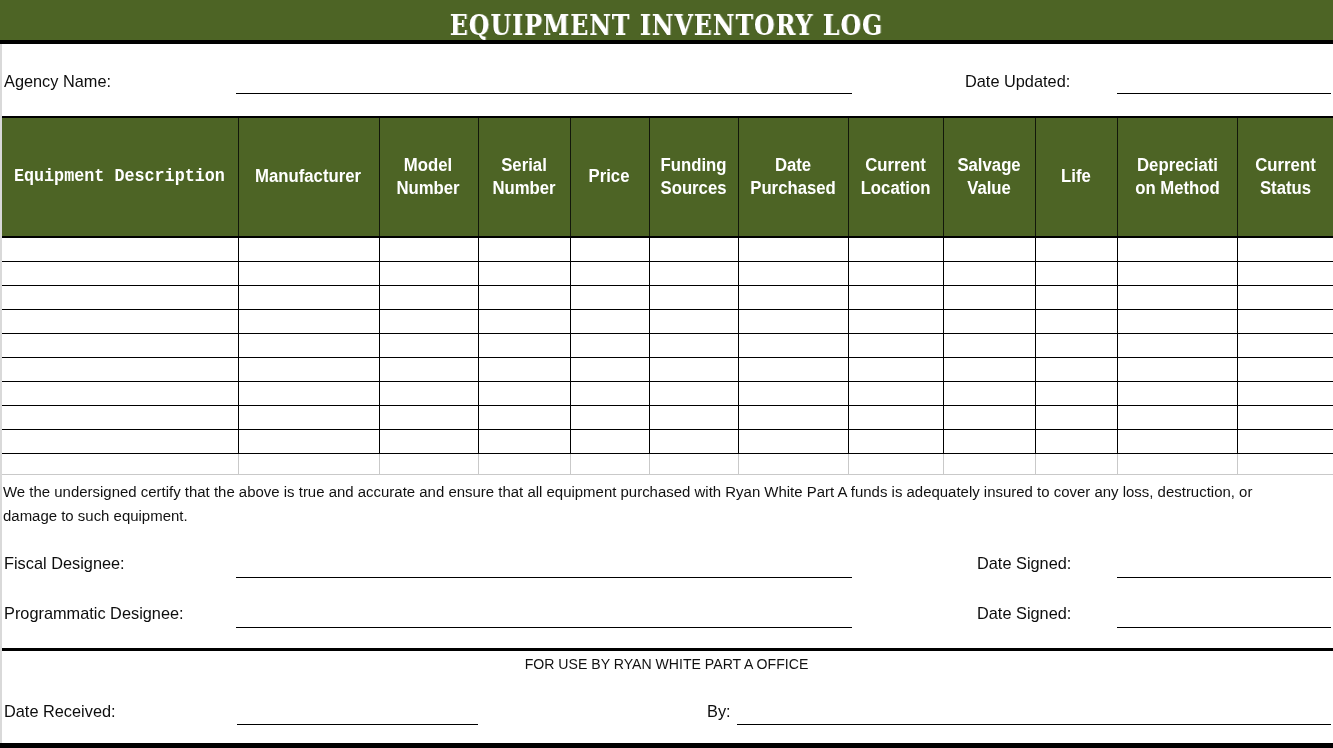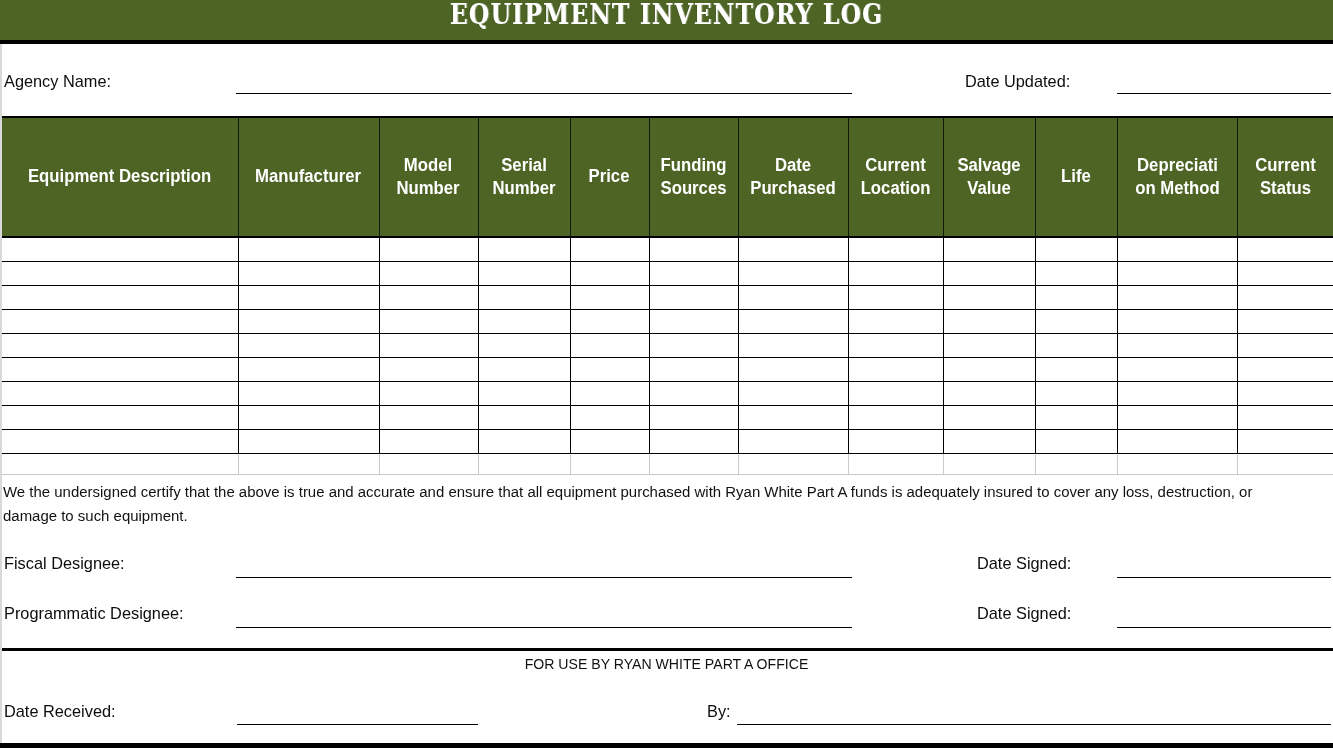--- a/index.html
+++ b/index.html
@@ -25,21 +25,21 @@
   .title-banner {
     position: absolute;
     left: 0;
     top: 0;
     width: 1333px;
     height: 44px;
     background: #4D6425;
     border-bottom: 4px solid #000000;
     box-sizing: border-box;
     display: flex;
-    align-items: flex-start;
+    align-items: flex-end;
     justify-content: center;
   }
   .title-text {
     color: #ffffff;
     font-family: "DejaVu Serif", serif;
     font-weight: bold;
     font-size: 25px;
     letter-spacing: 1.2px;
     text-transform: uppercase;
     transform: scaleY(1.12) scaleX(0.94);
@@ -101,21 +101,21 @@
     text-align: center;
     vertical-align: middle;
     padding: 0 3px;
     box-sizing: border-box;
     transform-origin: center;
   }
   .grid thead th .hlabel {
     display: inline-block;
     transform: scaleX(0.93);
   }
-  .grid thead th:first-child { border-left: 2px solid #000000; }
+  .grid thead th:first-child { border-left: 2px solid #000000; font-family: Liberation Mono, monospace; }
   .grid thead th:last-child  { border-right: 2px solid #000000; }
 
   .grid tbody td {
     height: 24px;
     border: 1.35px solid #000000;
     background: #ffffff;
     box-sizing: border-box;
   }
   .grid tbody tr.spacer-row td {
     height: 21px;

